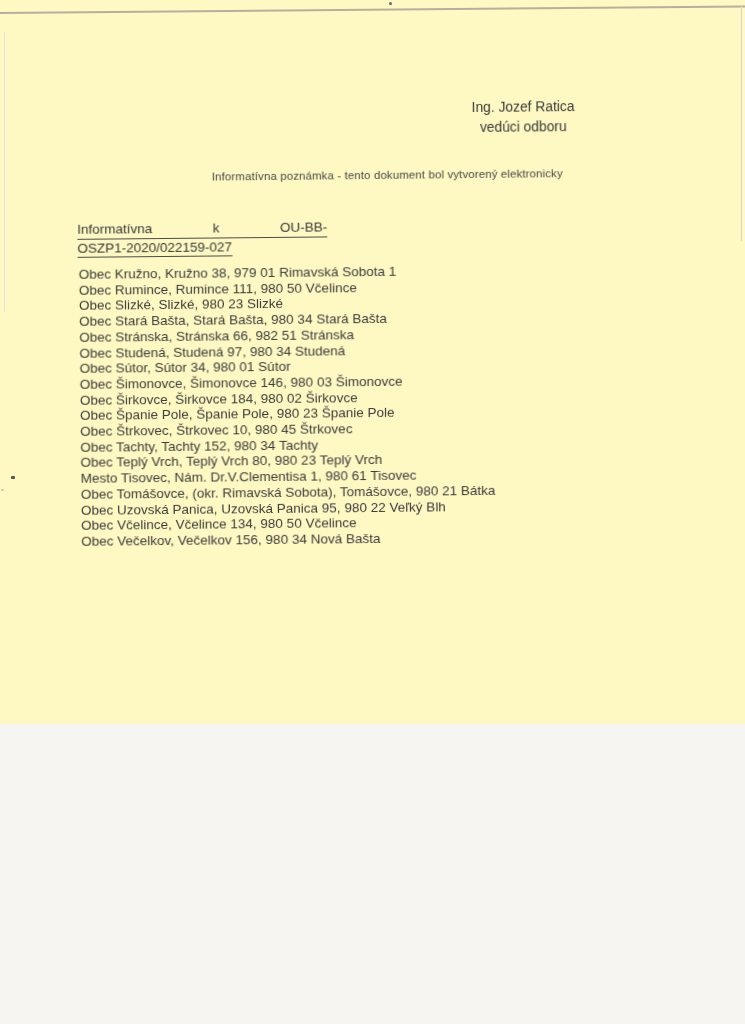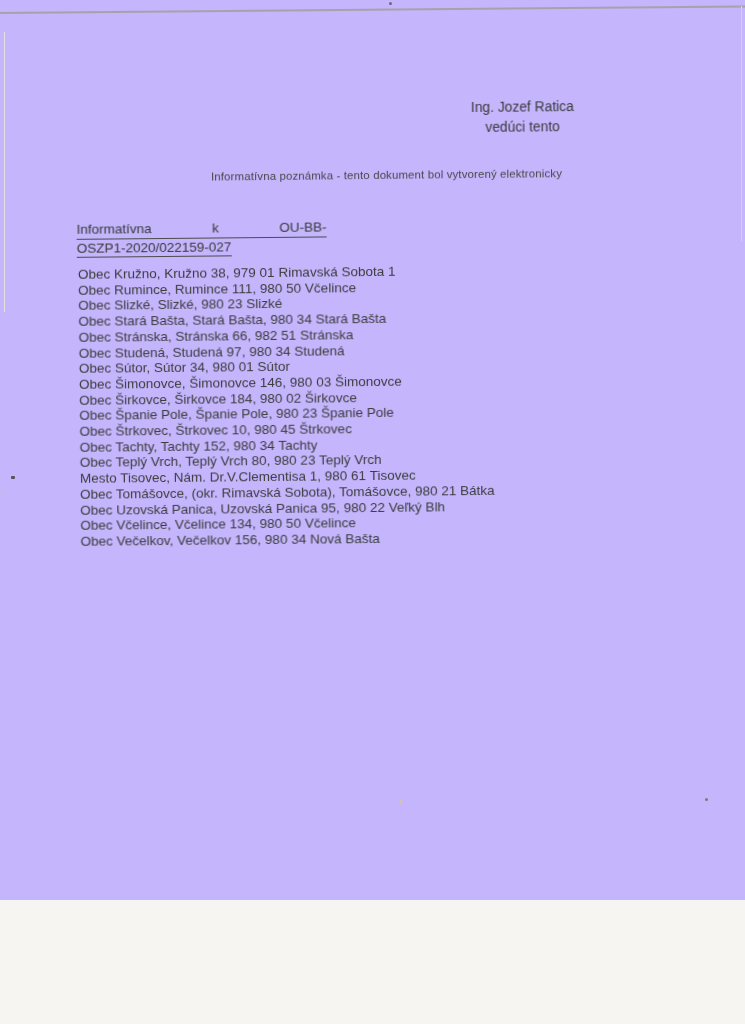--- a/index.html
+++ b/index.html
@@ -3,22 +3,22 @@
 <meta charset="utf-8">
 <style>
   html,body{margin:0;padding:0;}
   body{
     width:745px;height:1024px;
     background:#f6f5f2;
     font-family:"Liberation Sans", sans-serif;
     overflow:hidden;
   }
   .scan{
-    position:relative;width:745px;height:900px;
-    background:#c4b5fd;overflow:hidden;
+    position:relative;width:745px;height:724px;
+    background:#fef9c3;overflow:hidden;
   }
   
   .content{
     position:absolute;inset:0;
     transform:rotate(-0.55deg);
     transform-origin:50% 42%;
     color:#3d3d3d;
     filter:blur(0.2px);
   }
   .signatory{
@@ -77,21 +77,21 @@
   <div class="speck speck-margin-dark"></div>
   <div class="speck speck-margin-light"></div>
   <div class="speck speck-yellow"></div>
   <div class="speck speck-right"></div>
   <div class="speck smudge-bottom"></div>
 
   <div class="content">
 
     <div class="signatory">
       <div>Ing. Jozef Ratica</div>
-      <div>vedúci tento</div>
+      <div>vedúci odboru</div>
     </div>
 
     <div class="note">Informatívna poznámka - tento dokument bol vytvorený elektronicky</div>
 
     <div class="heading">
       <div class="heading-line1">
         <span>Informatívna</span>
         <span>k</span>
         <span>OU-BB-</span>
       </div>

